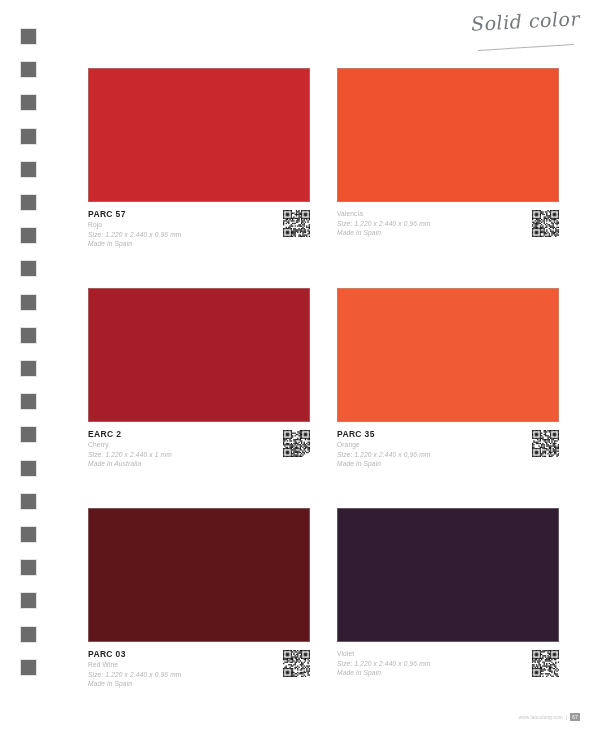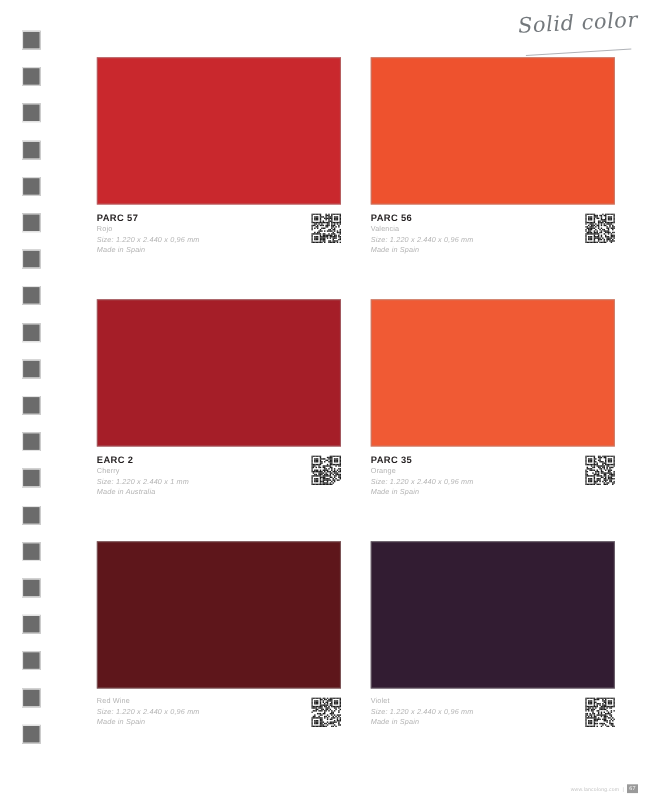--- a/index.html
+++ b/index.html
@@ -55,21 +55,21 @@
     right:6px; bottom:2px;
     width:96px; height:1px;
     background:#8d9298;
     transform:rotate(-3.5deg);
     opacity:.7;
   }
 
   
   #swatch-grid {
     position:absolute;
-    left:28px; top:52px;
+    left:28px; top:68px;
     width:495px;
     display:grid;
     grid-template-columns:222px 222px;
     column-gap:27px;
     row-gap:35px;
   }
   .swatch-card { width:222px; }
   .swatch-chip {
     width:222px; height:134px;
     border:1px solid rgba(160,160,160,.45);
@@ -423,21 +423,20 @@
               <rect x="20.57" y="25.71" width="1.29" height="1.29" fill="#1a1a1a"></rect>
               <rect x="23.14" y="25.71" width="1.29" height="1.29" fill="#1a1a1a"></rect>
               <rect x="25.71" y="25.71" width="1.29" height="1.29" fill="#1a1a1a"></rect>
             </svg>
           </div>
         </div>
       </div>
       <div class="swatch-card">
         <div class="swatch-chip" style="background: rgb(238, 82, 46);"></div>
         <div class="swatch-meta">
-          <div class="swatch-code">PARC 56</div>
           <div class="swatch-name">Valencia</div>
           <div class="swatch-size">Size: 1.220 x 2.440 x 0,96 mm</div>
           <div class="swatch-origin">Made in Spain</div>
           <div class="qr-code">
             <svg width="27" height="27" viewBox="0 0 27 27">
               <rect width="27" height="27" fill="#ffffff"></rect>
               <rect x="0.00" y="0.00" width="1.29" height="1.29" fill="#1a1a1a"></rect>
               <rect x="1.29" y="0.00" width="1.29" height="1.29" fill="#1a1a1a"></rect>
               <rect x="2.57" y="0.00" width="1.29" height="1.29" fill="#1a1a1a"></rect>
               <rect x="3.86" y="0.00" width="1.29" height="1.29" fill="#1a1a1a"></rect>
@@ -1236,20 +1235,21 @@
               <rect x="18.00" y="25.71" width="1.29" height="1.29" fill="#1a1a1a"></rect>
               <rect x="19.29" y="25.71" width="1.29" height="1.29" fill="#1a1a1a"></rect>
               <rect x="24.43" y="25.71" width="1.29" height="1.29" fill="#1a1a1a"></rect>
             </svg>
           </div>
         </div>
       </div>
       <div class="swatch-card">
         <div class="swatch-chip" style="background: rgb(94, 22, 27);"></div>
         <div class="swatch-meta">
+          <div class="swatch-code">PARC 03</div>
           <div class="swatch-name">Red Wine</div>
           <div class="swatch-size">Size: 1.220 x 2.440 x 0,96 mm</div>
           <div class="swatch-origin">Made in Spain</div>
           <div class="qr-code">
             <svg width="27" height="27" viewBox="0 0 27 27">
               <rect width="27" height="27" fill="#ffffff"></rect>
               <rect x="0.00" y="0.00" width="1.29" height="1.29" fill="#1a1a1a"></rect>
               <rect x="1.29" y="0.00" width="1.29" height="1.29" fill="#1a1a1a"></rect>
               <rect x="2.57" y="0.00" width="1.29" height="1.29" fill="#1a1a1a"></rect>
               <rect x="3.86" y="0.00" width="1.29" height="1.29" fill="#1a1a1a"></rect>

